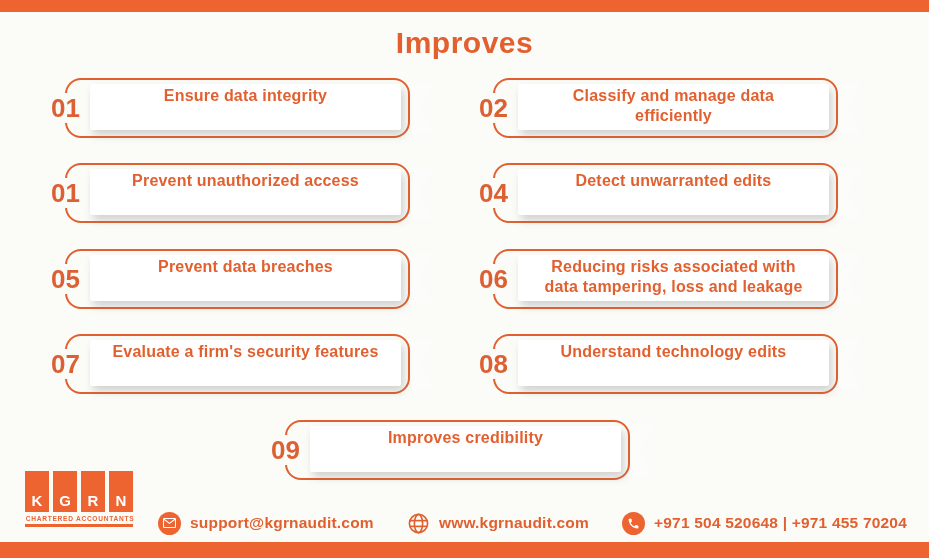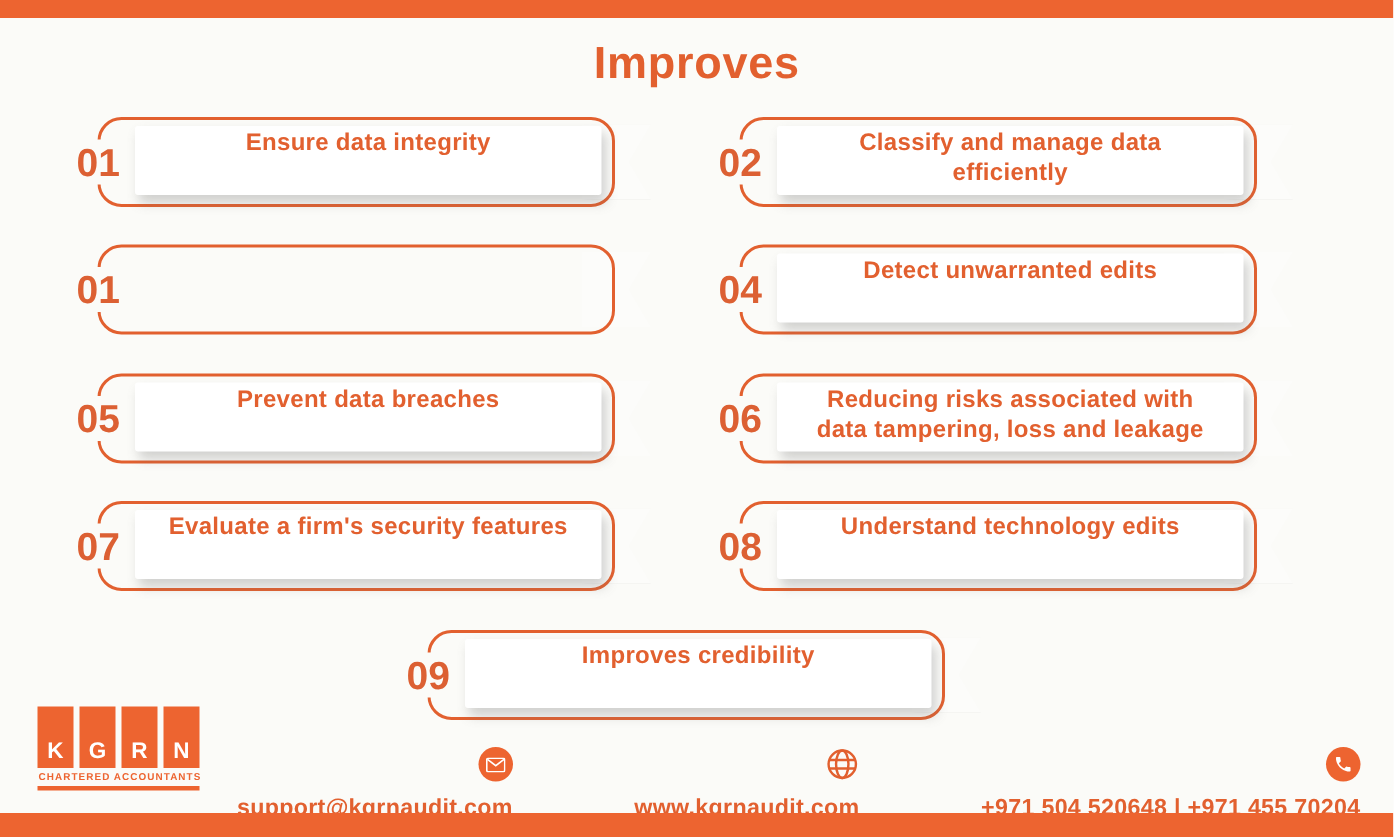--- a/index.html
+++ b/index.html
@@ -81,21 +81,21 @@
   .logo-tagline{
     margin-top:3px;color:var(--orange-bright);
     font-size:6.6px;font-weight:700;letter-spacing:0.72px;
     white-space:nowrap;text-align:center;
   }
   .logo-underline{margin-top:2px;height:2.5px;background:var(--orange-bright);width:108px;}
   .contacts{
     position:absolute;left:158px;right:22px;top:508px;height:30px;
     display:flex;align-items:center;justify-content:space-between;
   }
-  .contact{display:flex;align-items:flex-end;gap:9px;cursor:pointer;flex-direction:column;}
+  .contact{display:flex;align-items:center;gap:9px;cursor:pointer;}
   .contact .txt{color:var(--orange);font-size:15.5px;font-weight:600;letter-spacing:0.2px;}
   .icon-circle{
     width:23px;height:23px;border-radius:50%;
     background:var(--orange-bright);
     display:flex;align-items:center;justify-content:center;flex:0 0 auto;
   }
   .icon-plain{width:23px;height:23px;display:flex;align-items:center;justify-content:center;flex:0 0 auto;}
 </style>
 </head>
 <body>
@@ -119,20 +119,23 @@
     <div class="outline"></div>
     <div class="card">
       <span class="label">Classify and manage data efficiently</span>
     </div>
     <div class="num">02</div>
   </div>
 
   <div class="banner b3">
     <div class="tail"></div>
     <div class="outline"></div>
+    <div class="card">
+      <span class="label">Prevent unauthorized access</span>
+    </div>
     <div class="num">01</div>
   </div>
 
   <div class="banner b4">
     <div class="tail"></div>
     <div class="outline"></div>
     <div class="card">
       <span class="label">Detect unwarranted edits</span>
     </div>
     <div class="num">04</div>

